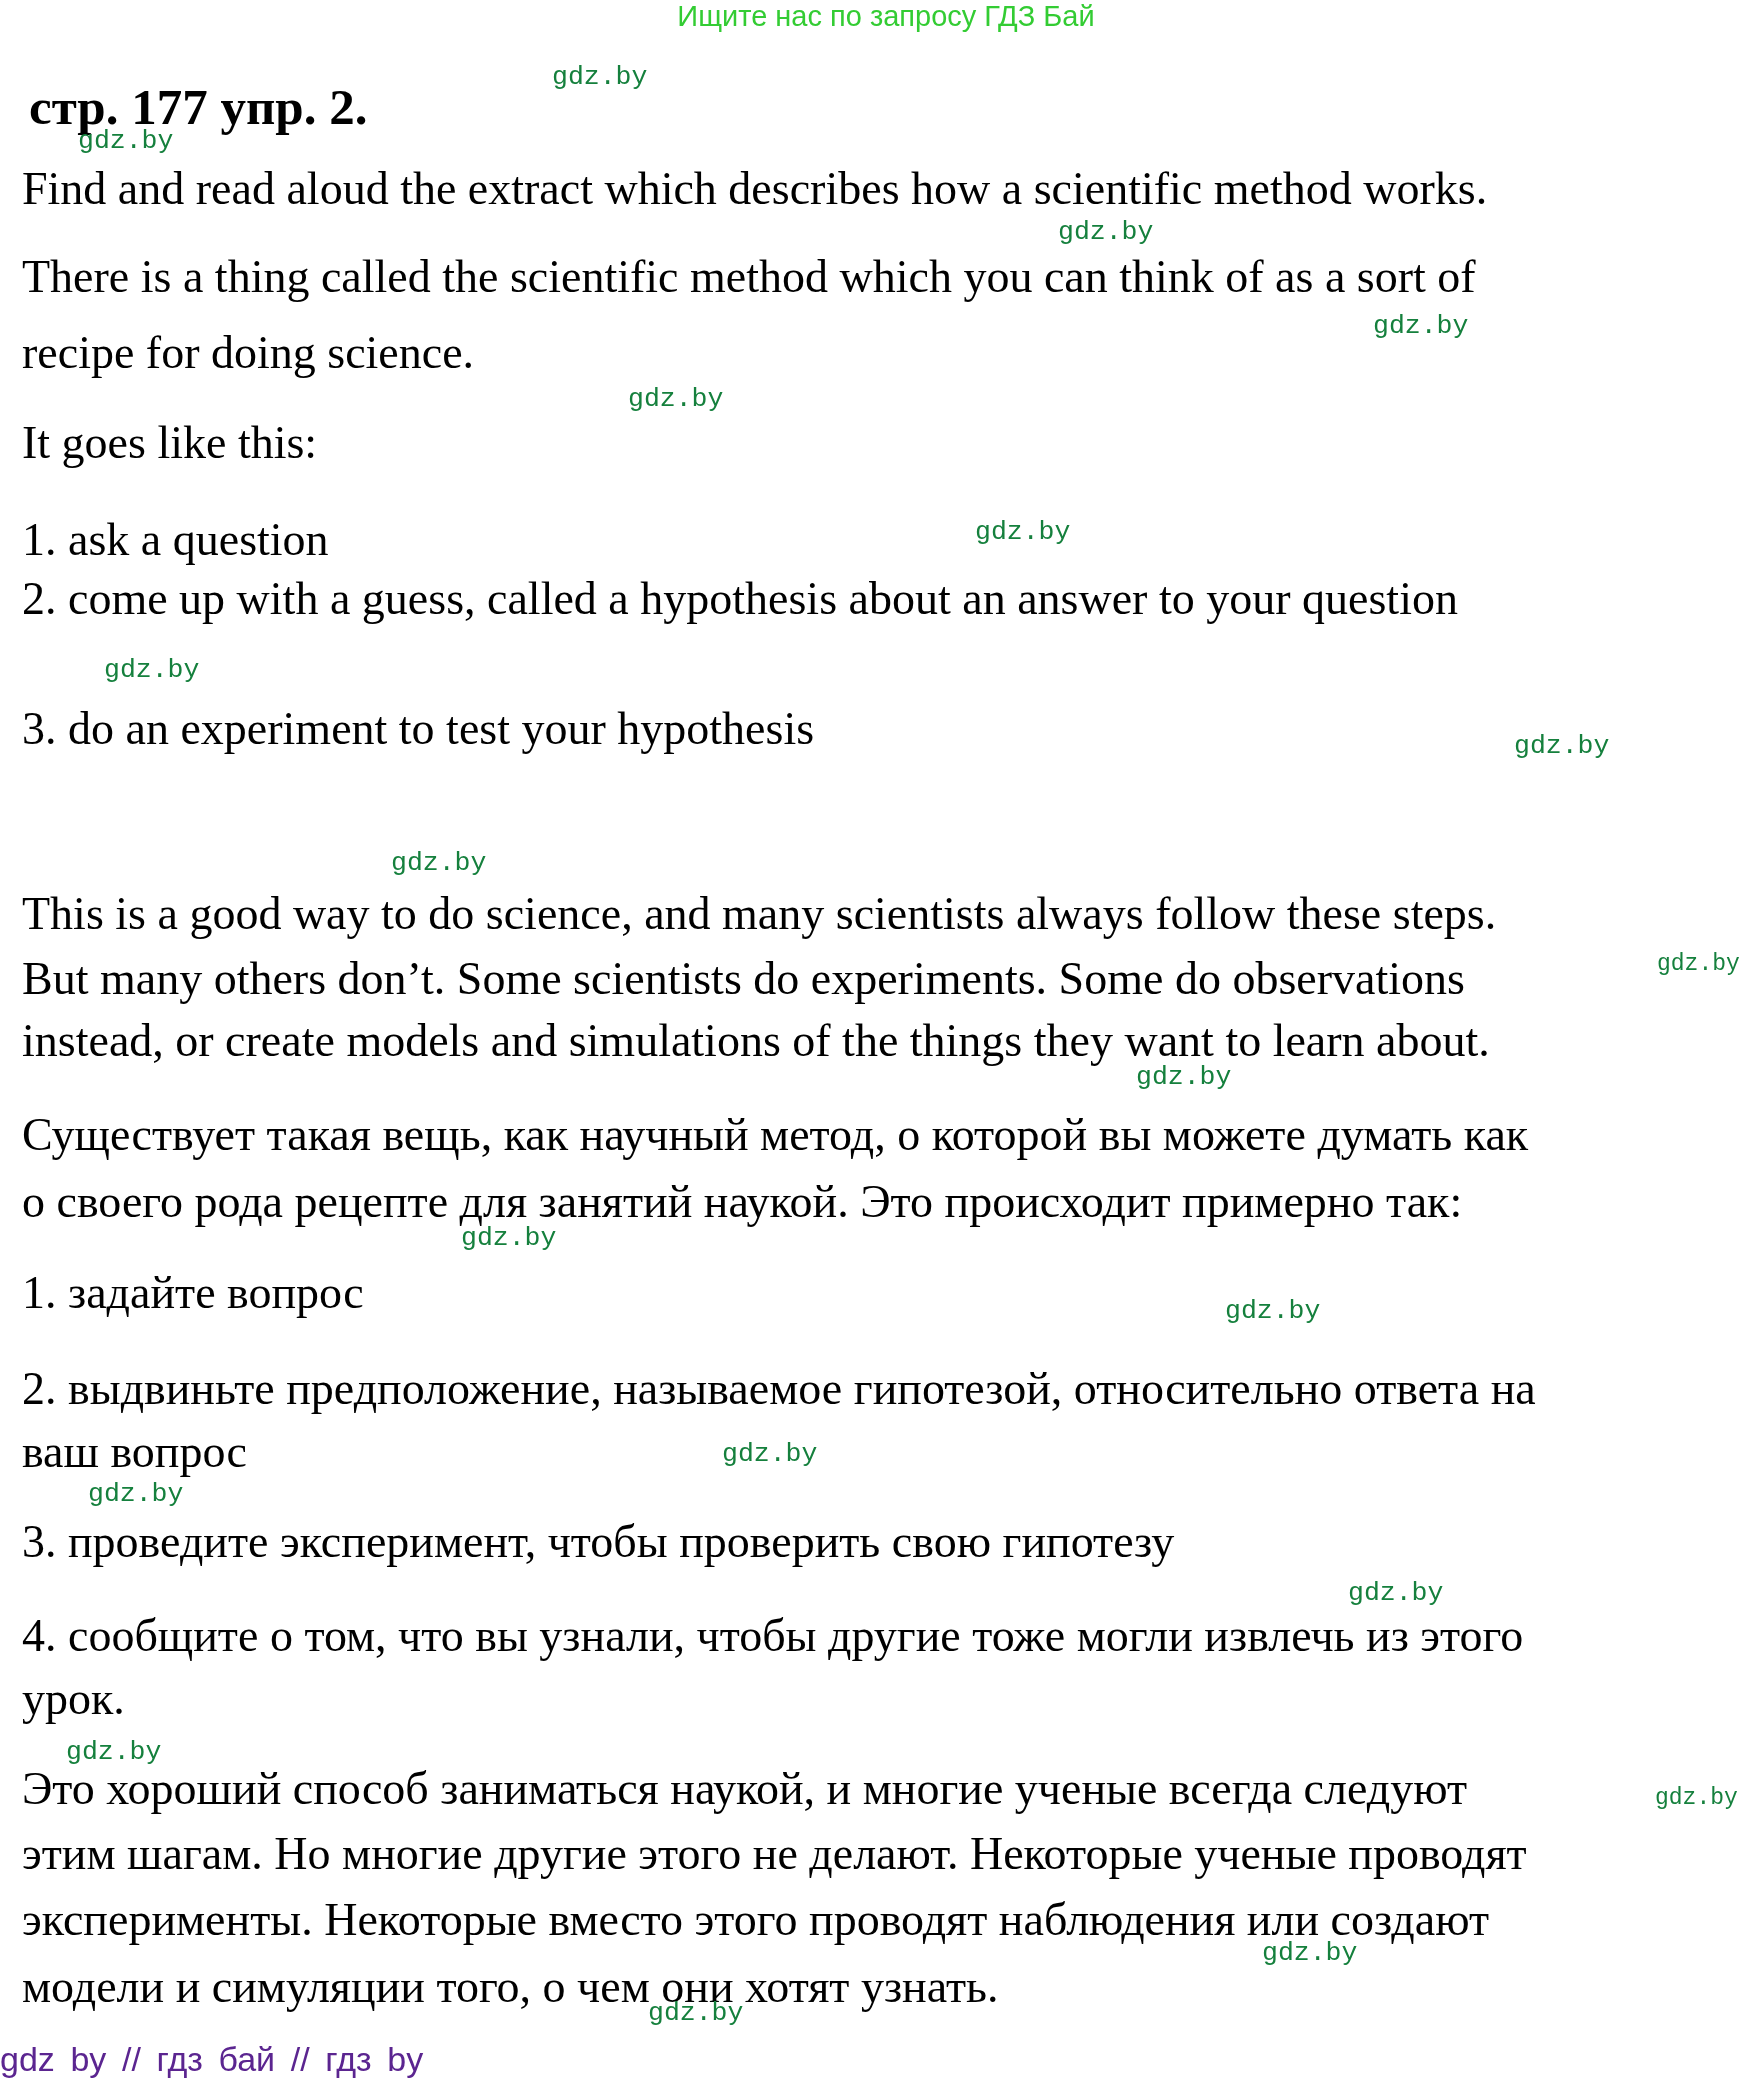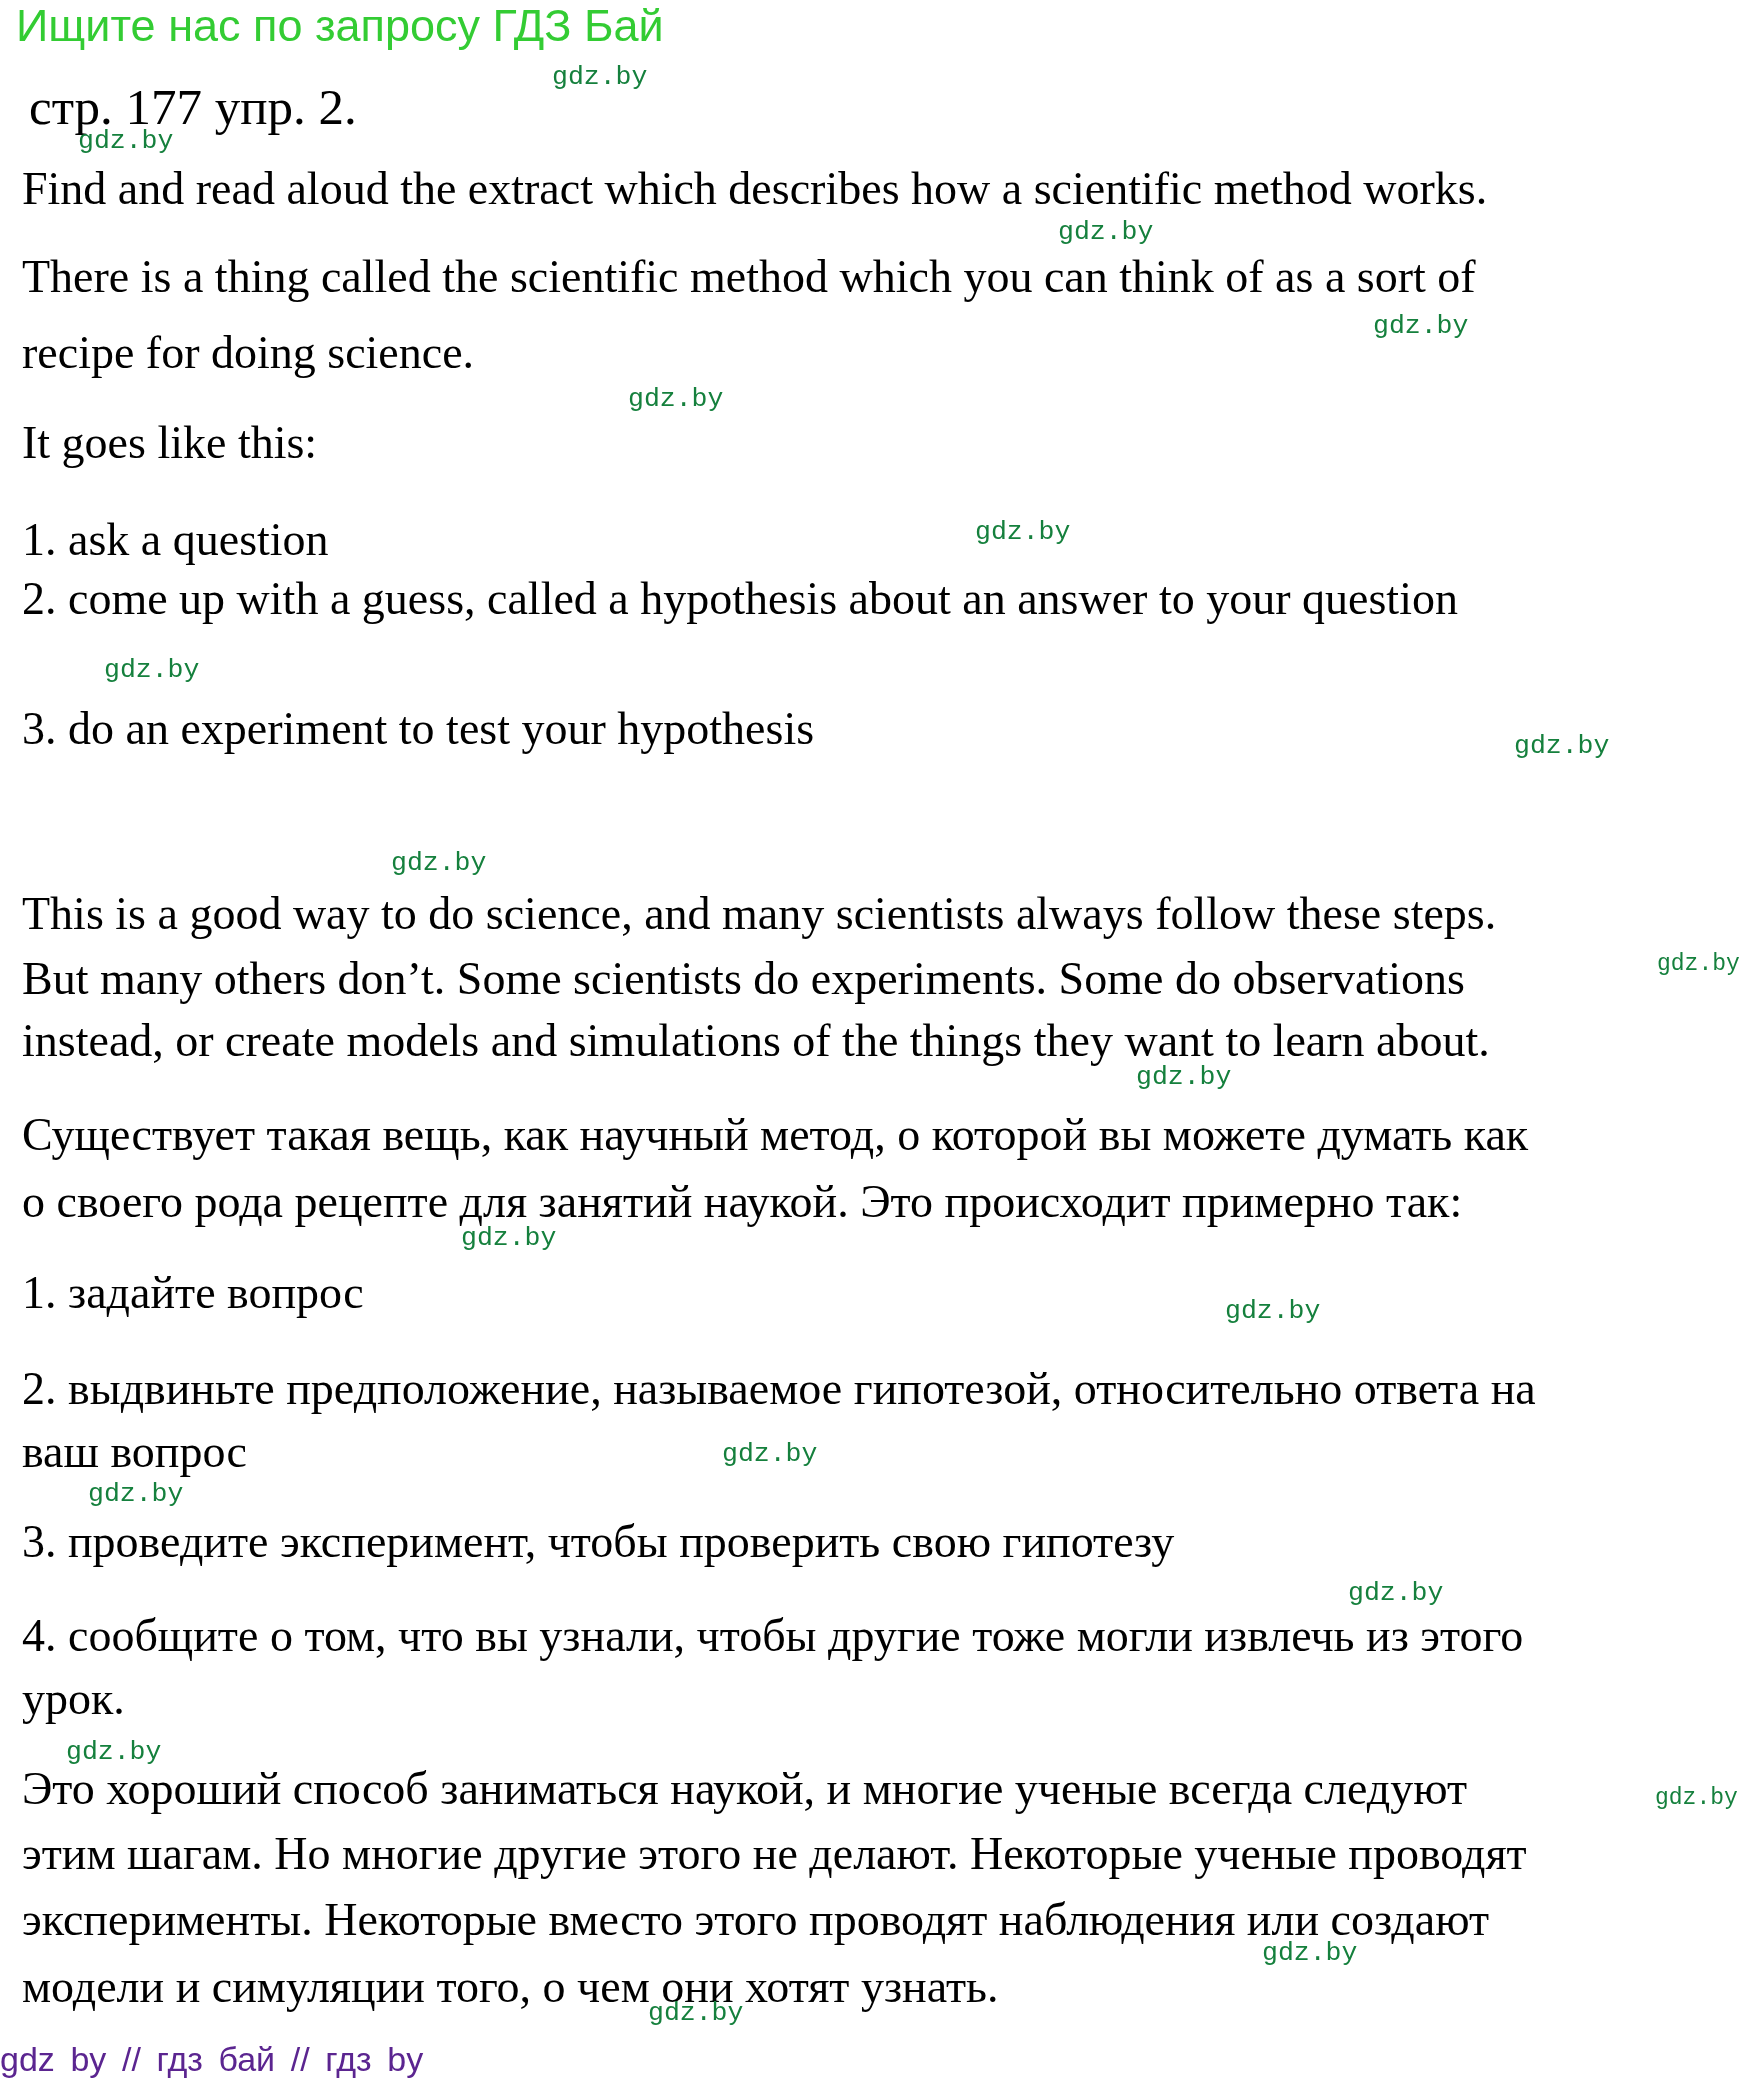--- a/index.html
+++ b/index.html
@@ -10,34 +10,35 @@
   .page {
     position: relative;
     width: 1764px;
     height: 2080px;
     background: #ffffff;
     overflow: hidden;
   }
   .promo {
     position: absolute;
     top: 0;
-    left: 16px;
+    left: 8px;
     right: 0;
+    text-align: center;
     font-family: "Liberation Sans", sans-serif;
-    font-size: 45px;
+    font-size: 29px;
     color: #33cc33;
     white-space: nowrap;
   }
   .title {
     position: absolute;
     left: 29px;
     top: 78px;
     font-family: "Liberation Serif", serif;
     font-size: 51px;
-    font-weight: normal;
+    font-weight: bold;
     color: #000000;
     white-space: nowrap;
   }
   .line {
     position: absolute;
     left: 22px;
     font-family: "Liberation Serif", serif;
     font-size: 46px;
     color: #000000;
     white-space: nowrap;

